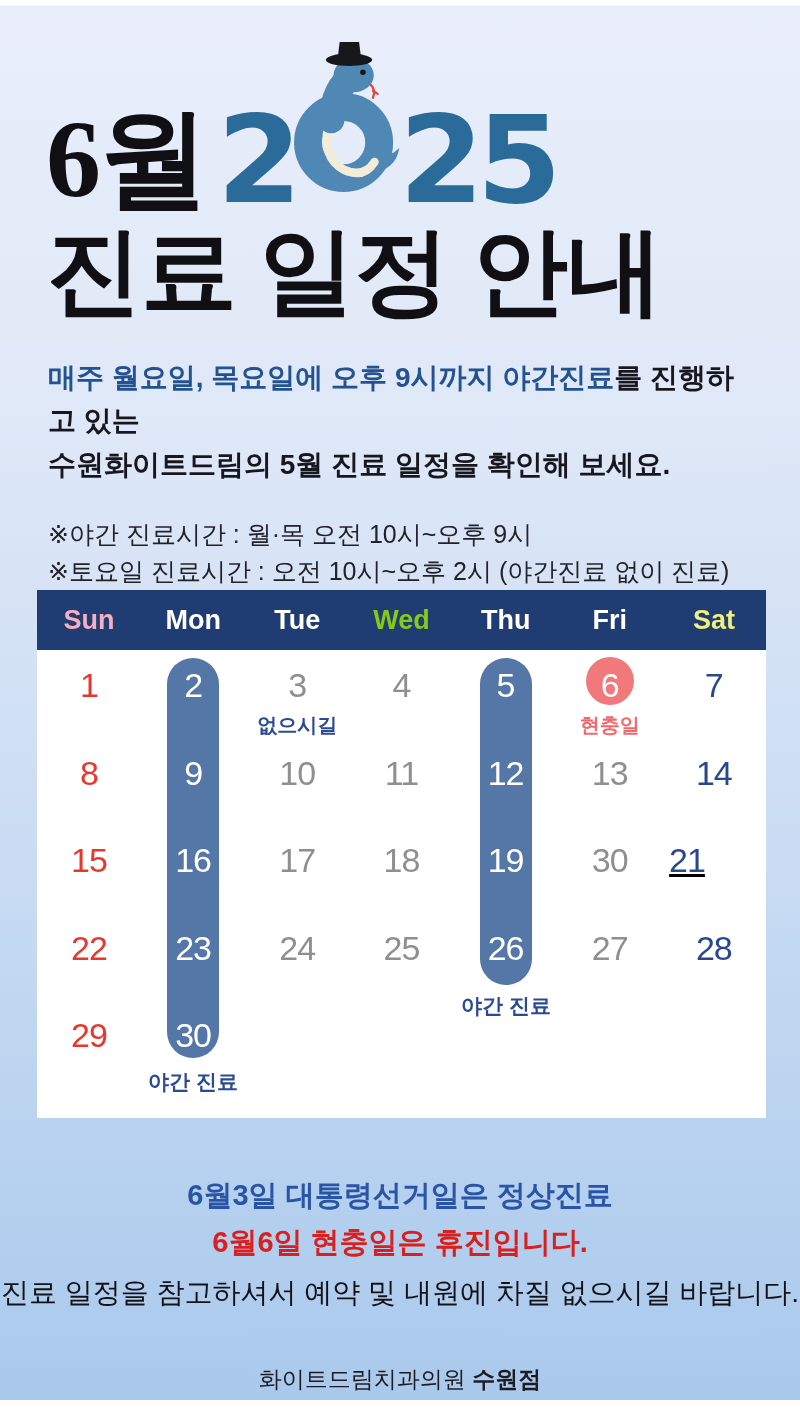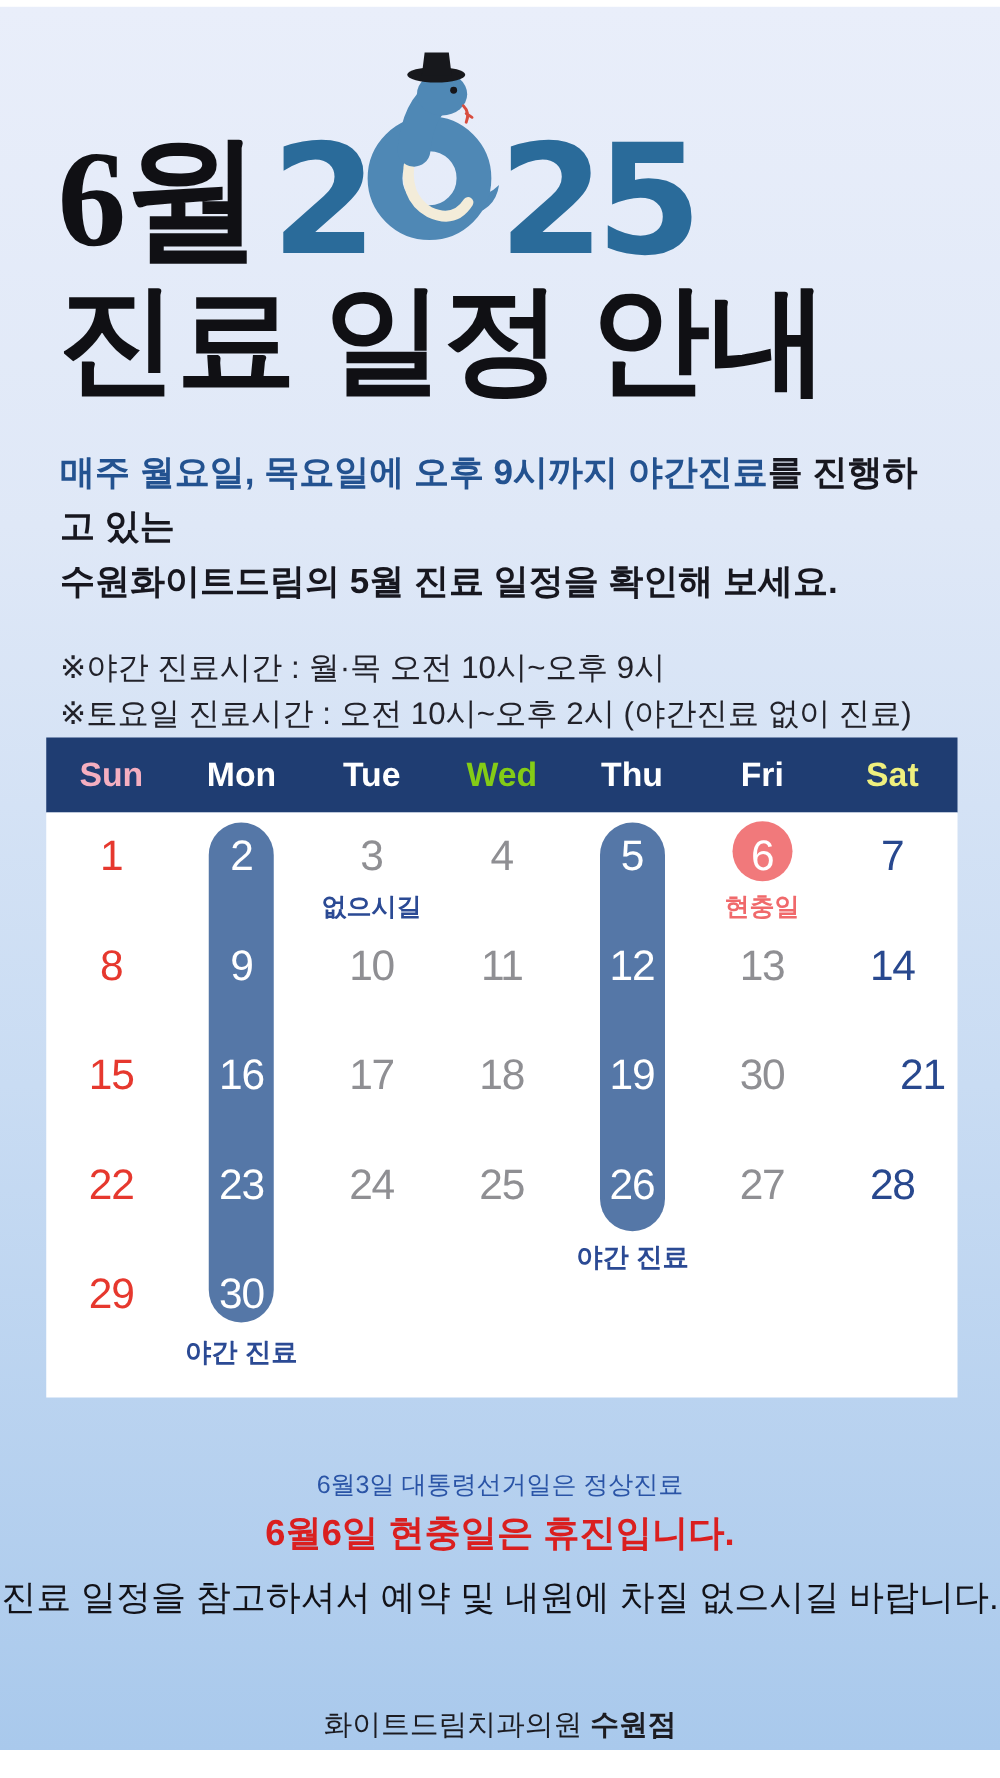--- a/index.html
+++ b/index.html
@@ -73,21 +73,21 @@
   .cal-label.navy{color:#2b4a94;}
   .cal-label.coral{color:#f0696b;}
   .night-label{
     position:absolute;z-index:2;width:160px;text-align:center;
     font-size:21px;font-weight:700;color:#2b4a94;white-space:nowrap;
   }
   .night-label.mon{left:76px;top:418px;}
   .night-label.thu{left:389px;top:342px;}
   
   .notice{position:absolute;top:1172px;left:0;width:800px;text-align:center;}
-  .notice .n-blue{margin:0;font-size:20px;font-weight:400;color:#2a54a6;line-height:1.62;}
+  .notice .n-blue{margin:0;font-size:29px;font-weight:700;color:#2a54a6;line-height:1.62;}
   .notice .n-red{margin:0;font-size:29px;font-weight:700;color:#da1f1f;line-height:1.62;}
   .notice .n-black{margin:6px 0 0 0;font-size:28px;font-weight:400;color:#121218;line-height:1.5;}
   
   .footer{position:absolute;top:1364px;left:0;width:800px;text-align:center;
     font-size:23px;color:#1c1c22;}
   .footer .branch{font-weight:700;}
 </style>
 </head>
 <body>
 
@@ -206,21 +206,21 @@
         </div>
         <div class="cal-cell style-gray" style="left: 312.42px; top: 175px;">
           <div class="cal-num">18</div>
         </div>
         <div class="cal-cell style-night" style="left: 416.56px; top: 175px;">
           <div class="cal-num">19</div>
         </div>
         <div class="cal-cell style-gray" style="left: 520.7px; top: 175px;">
           <div class="cal-num">30</div>
         </div>
-        <div class="cal-cell style-sat" style="left: 649px; top: 175px;">
+        <div class="cal-cell style-sat" style="left: 598px; top: 175px; text-decoration: underline;">
           <div class="cal-num">21</div>
         </div>
         <div class="cal-cell style-sun" style="left: 0px; top: 262.5px;">
           <div class="cal-num">22</div>
         </div>
         <div class="cal-cell style-night" style="left: 104.14px; top: 262.5px;">
           <div class="cal-num">23</div>
         </div>
         <div class="cal-cell style-gray" style="left: 208.28px; top: 262.5px;">
           <div class="cal-num">24</div>

